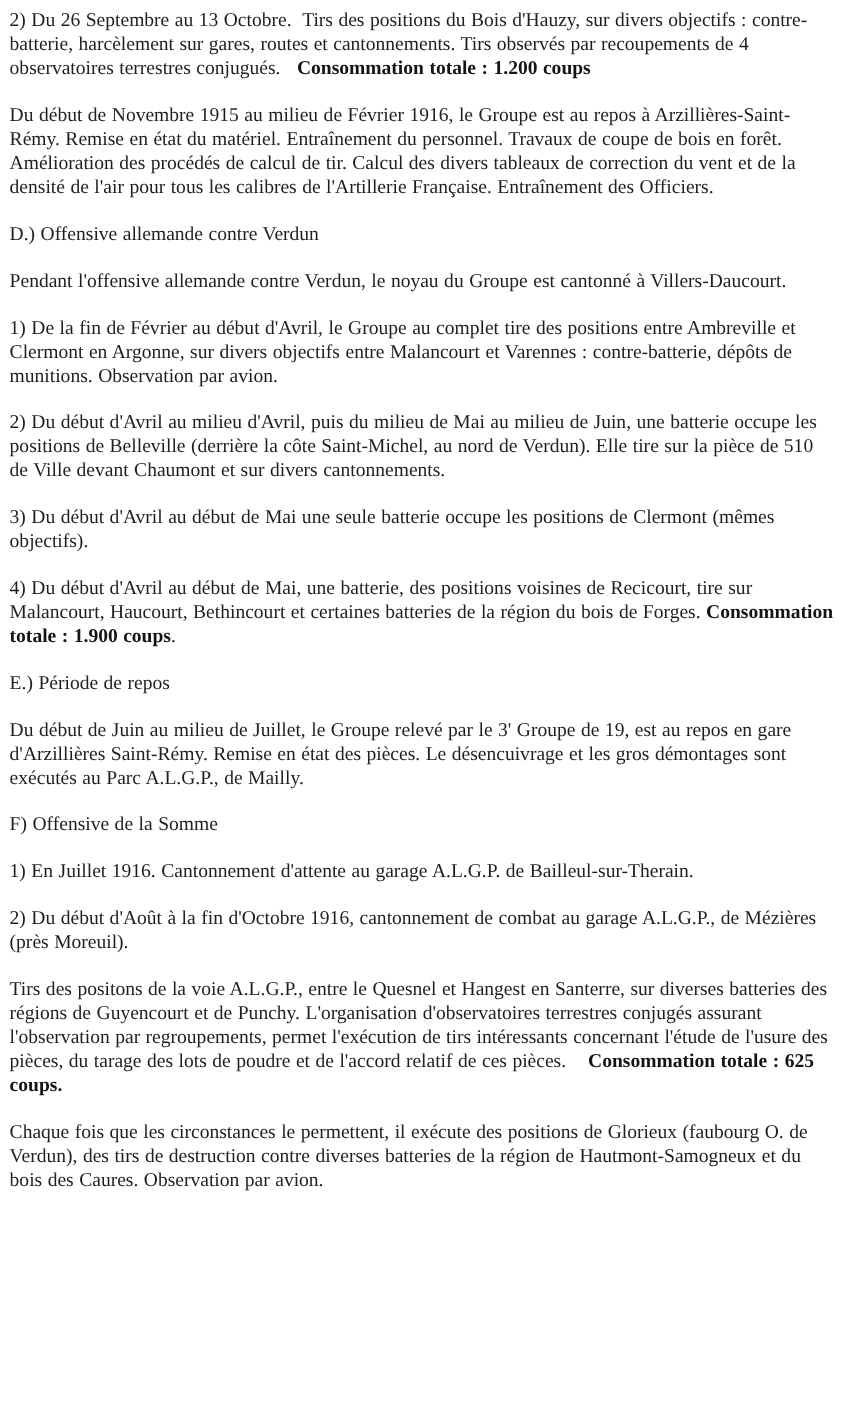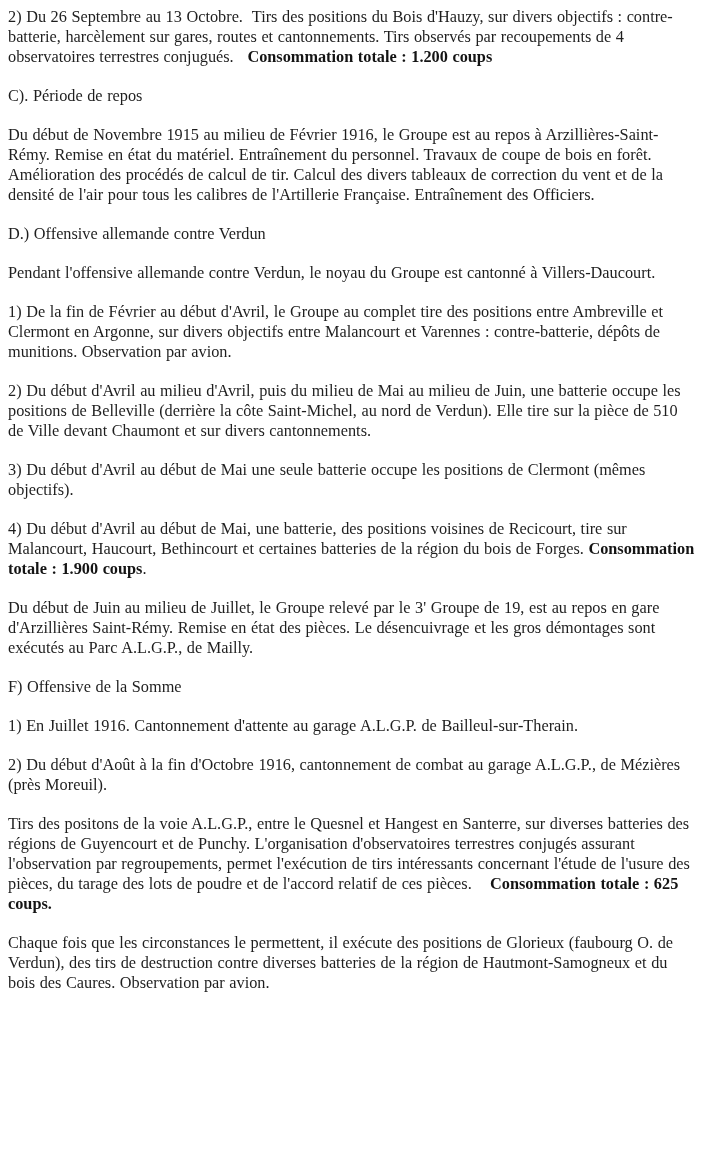--- a/index.html
+++ b/index.html
@@ -37,28 +37,28 @@
     font-weight: 700;
     color: #141414;
   }
 </style>
 </head>
 <body>
 
 <div class="doc-page">
   <div class="doc-body" id="document-body">
       <p><span>2) Du 26 Septembre au 13 Octobre.  Tirs des positions du Bois d'Hauzy, sur divers objectifs : contre-batterie, harcèlement sur gares, routes et cantonnements. Tirs observés par recoupements de 4 observatoires terrestres conjugués.   </span><strong>Consommation totale : 1.200 coups</strong></p>
-      <p><span>C). Période de repos</span></p>
       <p><span>Du début de Novembre 1915 au milieu de Février 1916, le Groupe est au repos à Arzillières-Saint-Rémy. Remise en état du matériel. Entraînement du personnel. Travaux de coupe de bois en forêt. Amélioration des procédés de calcul de tir. Calcul des divers tableaux de correction du vent et de la densité de l'air pour tous les calibres de l'Artillerie Française. Entraînement des Officiers.</span></p>
       <p><span>D.) Offensive allemande contre Verdun</span></p>
       <p><span>Pendant l'offensive allemande contre Verdun, le noyau du Groupe est cantonné à Villers-Daucourt.</span></p>
       <p><span>1) De la fin de Février au début d'Avril, le Groupe au complet tire des positions entre Ambreville et Clermont en Argonne, sur divers objectifs entre Malancourt et Varennes : contre-batterie, dépôts de munitions. Observation par avion.</span></p>
       <p><span>2) Du début d'Avril au milieu d'Avril, puis du milieu de Mai au milieu de Juin, une batterie occupe les positions de Belleville (derrière la côte Saint-Michel, au nord de Verdun). Elle tire sur la pièce de 510 de Ville devant Chaumont et sur divers cantonnements.</span></p>
       <p><span>3) Du début d'Avril au début de Mai une seule batterie occupe les positions de Clermont (mêmes objectifs).</span></p>
       <p><span>4) Du début d'Avril au début de Mai, une batterie, des positions voisines de Recicourt, tire sur Malancourt, Haucourt, Bethincourt et certaines batteries de la région du bois de Forges. </span><strong>Consommation totale : 1.900 coups</strong><span>.</span></p>
+      <p><span>E.) Période de repos</span></p>
       <p><span>Du début de Juin au milieu de Juillet, le Groupe relevé par le 3' Groupe de 19, est au repos en gare d'Arzillières Saint-Rémy. Remise en état des pièces. Le désencuivrage et les gros démontages sont exécutés au Parc A.L.G.P., de Mailly.</span></p>
       <p><span>F) Offensive de la Somme</span></p>
       <p><span>1) En Juillet 1916. Cantonnement d'attente au garage A.L.G.P. de Bailleul-sur-Therain.</span></p>
       <p><span>2) Du début d'Août à la fin d'Octobre 1916, cantonnement de combat au garage A.L.G.P., de Mézières (près Moreuil).</span></p>
       <p><span>Tirs des positons de la voie A.L.G.P., entre le Quesnel et Hangest en Santerre, sur diverses batteries des régions de Guyencourt et de Punchy. L'organisation d'observatoires terrestres conjugés assurant l'observation par regroupements, permet l'exécution de tirs intéressants concernant l'étude de l'usure des pièces, du tarage des lots de poudre et de l'accord relatif de ces pièces.    </span><strong>Consommation totale : 625 coups.</strong></p>
       <p><span>Chaque fois que les circonstances le permettent, il exécute des positions de Glorieux (faubourg O. de Verdun), des tirs de destruction contre diverses batteries de la région de Hautmont-Samogneux et du bois des Caures. Observation par avion.</span></p>
     </div>
 </div>
 
 </body></html>

